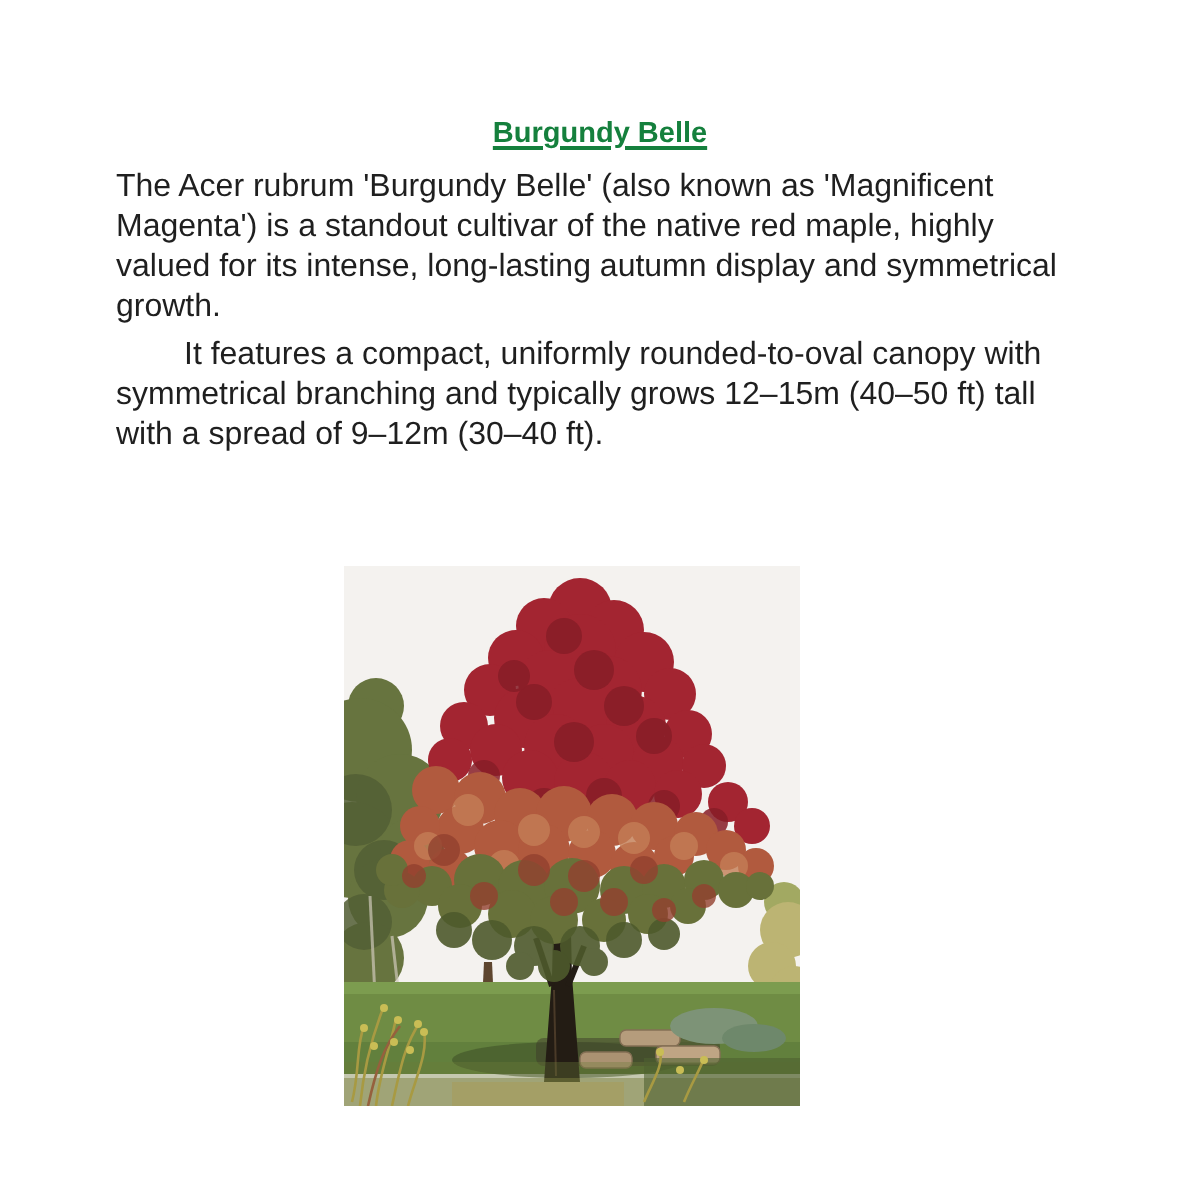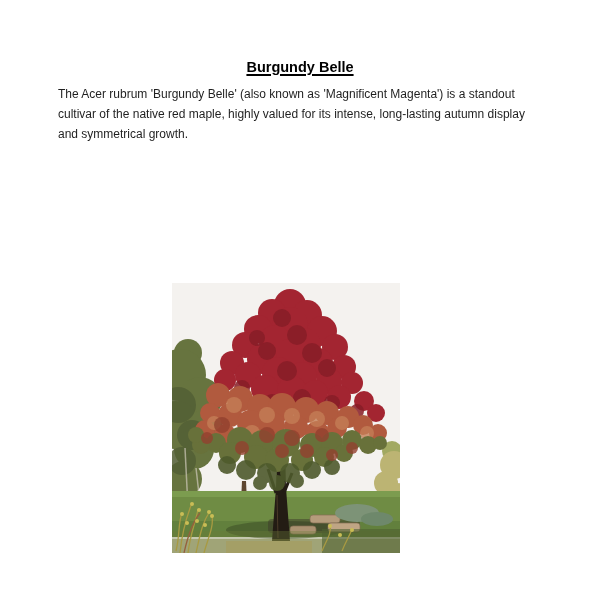--- a/index.html
+++ b/index.html
@@ -2,44 +2,45 @@
 <html><head>
 <meta charset="utf-8">
 <style>
   html,body{margin:0;padding:0;background:#ffffff;}
   .page{
     position:relative;width:600px;height:600px;background:#ffffff;overflow:hidden;
     font-family:"Liberation Sans","DejaVu Sans",sans-serif;color:#1f1f1f;
   }
   .doc-title{
     position:absolute;left:0;top:57px;width:600px;text-align:center;
-    font-size:14.5px;font-weight:bold;line-height:20px;color:#000000;
+    font-size:14.5px;font-weight:bold;line-height:20px;color:#15803d;
     text-decoration:underline;text-decoration-thickness:1.5px;text-underline-offset:2px;
     margin:0;
   }
   .text-block{
     position:absolute;left:58px;top:84px;width:490px;
-    font-size:12px;line-height:20px;letter-spacing:0;
+    font-size:16px;line-height:20px;letter-spacing:0;
   }
   .text-block p{margin:0 0 4px 0;}
   .text-block p.indent{text-indent:34px;}
   .photo{
     position:absolute;left:172px;top:283px;width:228px;height:270px;margin:0;
   }
   .photo svg{display:block;width:228px;height:270px;}
 </style>
 </head>
 <body>
 
 <div class="page">
 
   <h1 class="doc-title">Burgundy Belle</h1>
 
   <div class="text-block">
     <p>The Acer rubrum 'Burgundy Belle' (also known as 'Magnificent Magenta') is a standout cultivar of the native red maple, highly valued for its intense, long-lasting autumn display and symmetrical growth.</p>
+    <p class="indent">It features a compact, uniformly rounded-to-oval canopy with symmetrical branching and typically grows 12–15m (40–50 ft) tall with a spread of 9–12m (30–40 ft).</p>
   </div>
 
   <figure class="photo">
     <svg viewBox="0 0 228 270" xmlns="http://www.w3.org/2000/svg">
 
       <rect x="0" y="0" width="228" height="270" fill="#f4f2ef"></rect>
 
       <g fill="#67743f">
         <circle cx="16" cy="70" r="14"></circle>
           <circle cx="8" cy="92" r="26"></circle>

